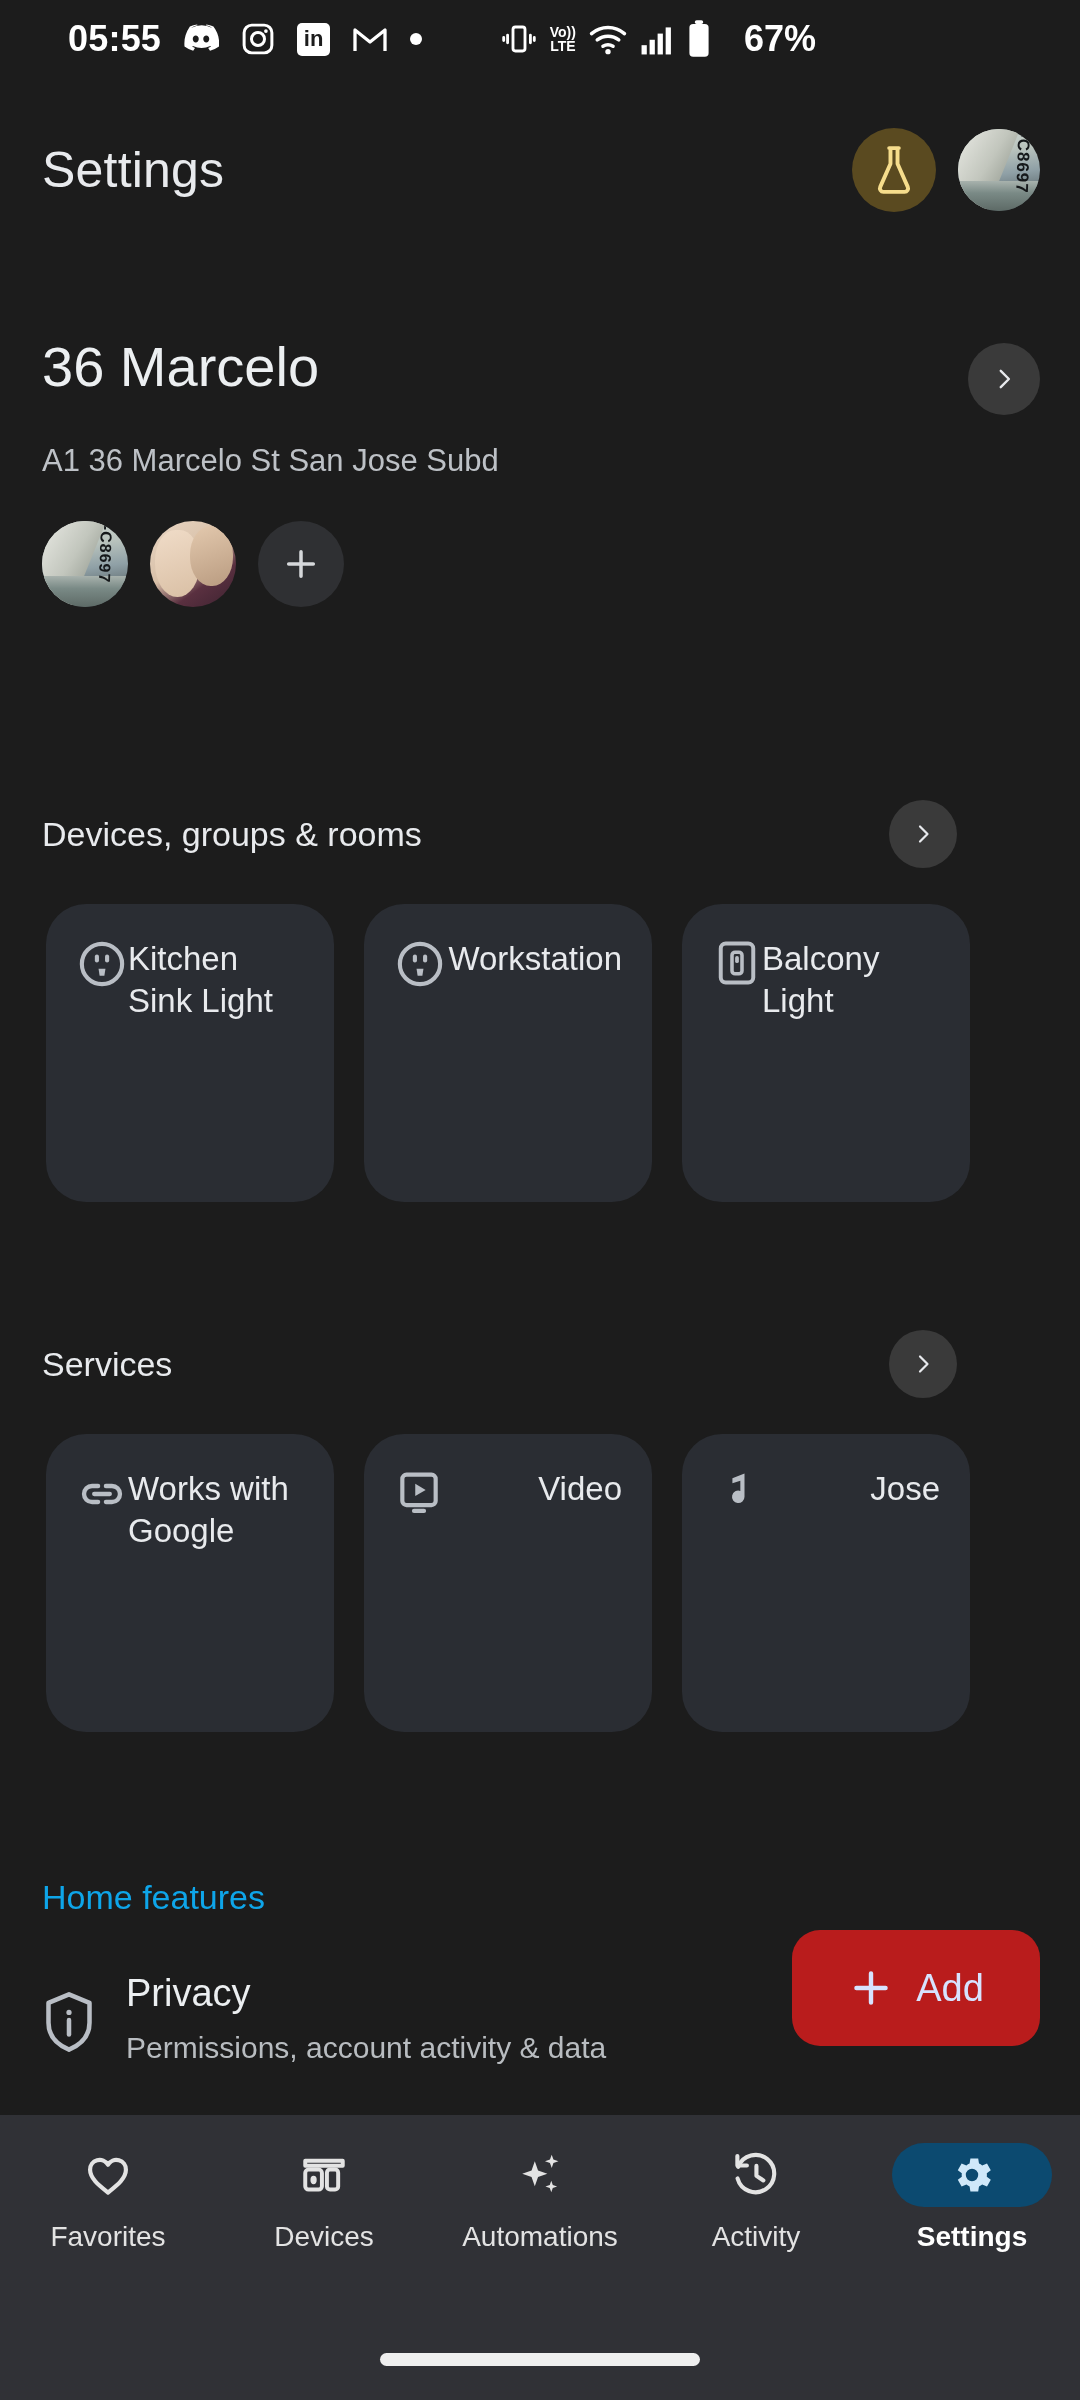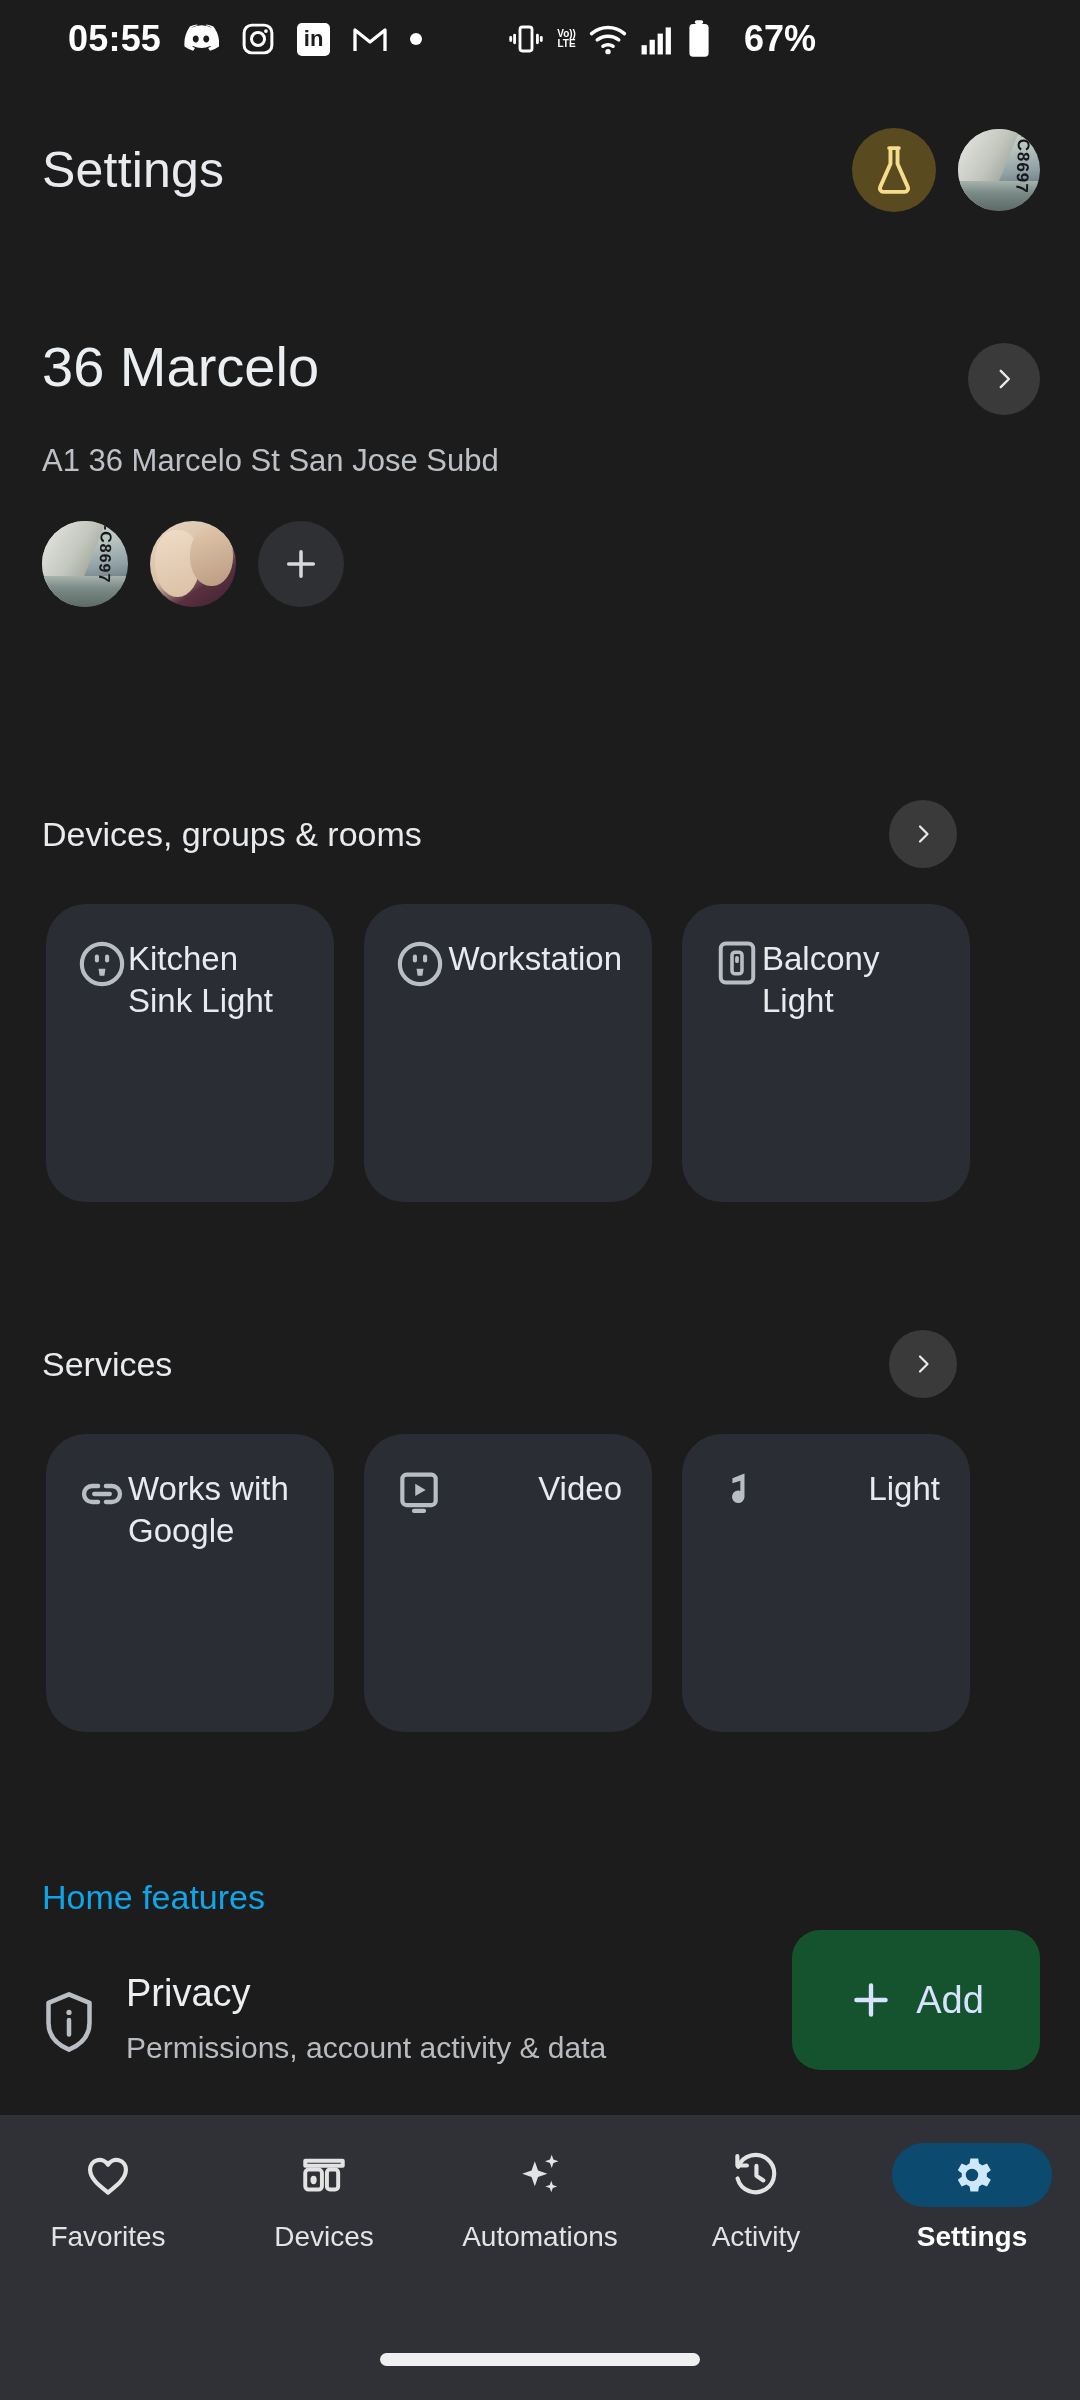--- a/index.html
+++ b/index.html
@@ -23,21 +23,21 @@
   .sb-ico{ display:flex; align-items:center; justify-content:center; }
   .sb-pct{ font-size:36px; font-weight:700; color:#ffffff; margin-left:20px; }
   .dot-ind{ width:12px; height:12px; border-radius:50%; background:#ffffff; }
   .li-badge{
     width:33px;height:33px;border-radius:5px;background:#fff;color:#1c1c1c;
     font-size:22px;font-weight:700;display:flex;align-items:center;justify-content:center;
     font-family:"Liberation Sans",sans-serif;
   }
   .volte{
     display:flex;flex-direction:column;align-items:center;justify-content:center;
-    font-size:10px;font-weight:700;line-height:1.0;color:#fff;
+    font-size:14px;font-weight:700;line-height:1.0;color:#fff;
   }
 
   
   .appbar{
     position:absolute; top:110px; left:0; width:1080px; height:120px;
     display:flex; align-items:center; justify-content:space-between;
     padding:0 40px 0 42px;
   }
   .appbar-title{ font-size:50px; font-weight:400; color:#e8eaed; letter-spacing:.2px; }
   .appbar-actions{ display:flex; align-items:center; gap:22px; }
@@ -134,22 +134,22 @@
   .hf{ position:absolute; left:0; width:1080px; padding:0 40px 0 42px; }
   .hf-title{ font-size:34px; color:#0ea5e9; }
   .hf-row{ margin-top:56px; display:flex; align-items:flex-start; gap:28px; }
   .hf-ico{ width:56px; flex:none; padding-top:18px; }
   .hf-texts{ flex:1; }
   .hf-name{ font-size:38px; color:#eceff1; line-height:1.1; }
   .hf-sub{ font-size:30px; color:#b8bcc0; margin-top:16px; }
 
   .add-fab{
     position:absolute; right:40px; top:1930px;
-    width:248px; height:140px; border-radius:28px;
-    background:#14532d;
+    width:248px; height:116px; border-radius:28px;
+    background:#b91c1c;
     display:flex; align-items:center; justify-content:center; gap:22px;
   }
   .add-fab-label{ font-size:38px; color:#d7e3ff; font-weight:400; }
 
   
   .navbar{
     position:absolute; bottom:0; left:0; width:1080px; height:285px;
     background:#303136;
   }
   .nav-items{
@@ -351,21 +351,21 @@
           </svg>
       </div>
       <div class="card-label">Video</div>
     </div>
     <div class="card">
       <div class="card-ico">
         <svg width="50" height="50" viewBox="0 0 24 24">
             <path fill="#b9bec5" d="M15.6 2.6v11.2a3 3 0 1 1-2-2.8V6.1l-3.8 1.2V4.9z"></path>
           </svg>
       </div>
-      <div class="card-label">Light</div>
+      <div class="card-label">Jose</div>
     </div>
     <div class="card">
       <div class="card-ico">
         <svg width="50" height="50" viewBox="0 0 24 24">
             <circle cx="12" cy="12" r="9.3" fill="none" stroke="#b9bec5" stroke-width="2"></circle>
             <circle cx="12" cy="12" r="3.6" fill="none" stroke="#b9bec5" stroke-width="2"></circle>
           </svg>
       </div>
       <div class="card-label">P</div>
     </div>

